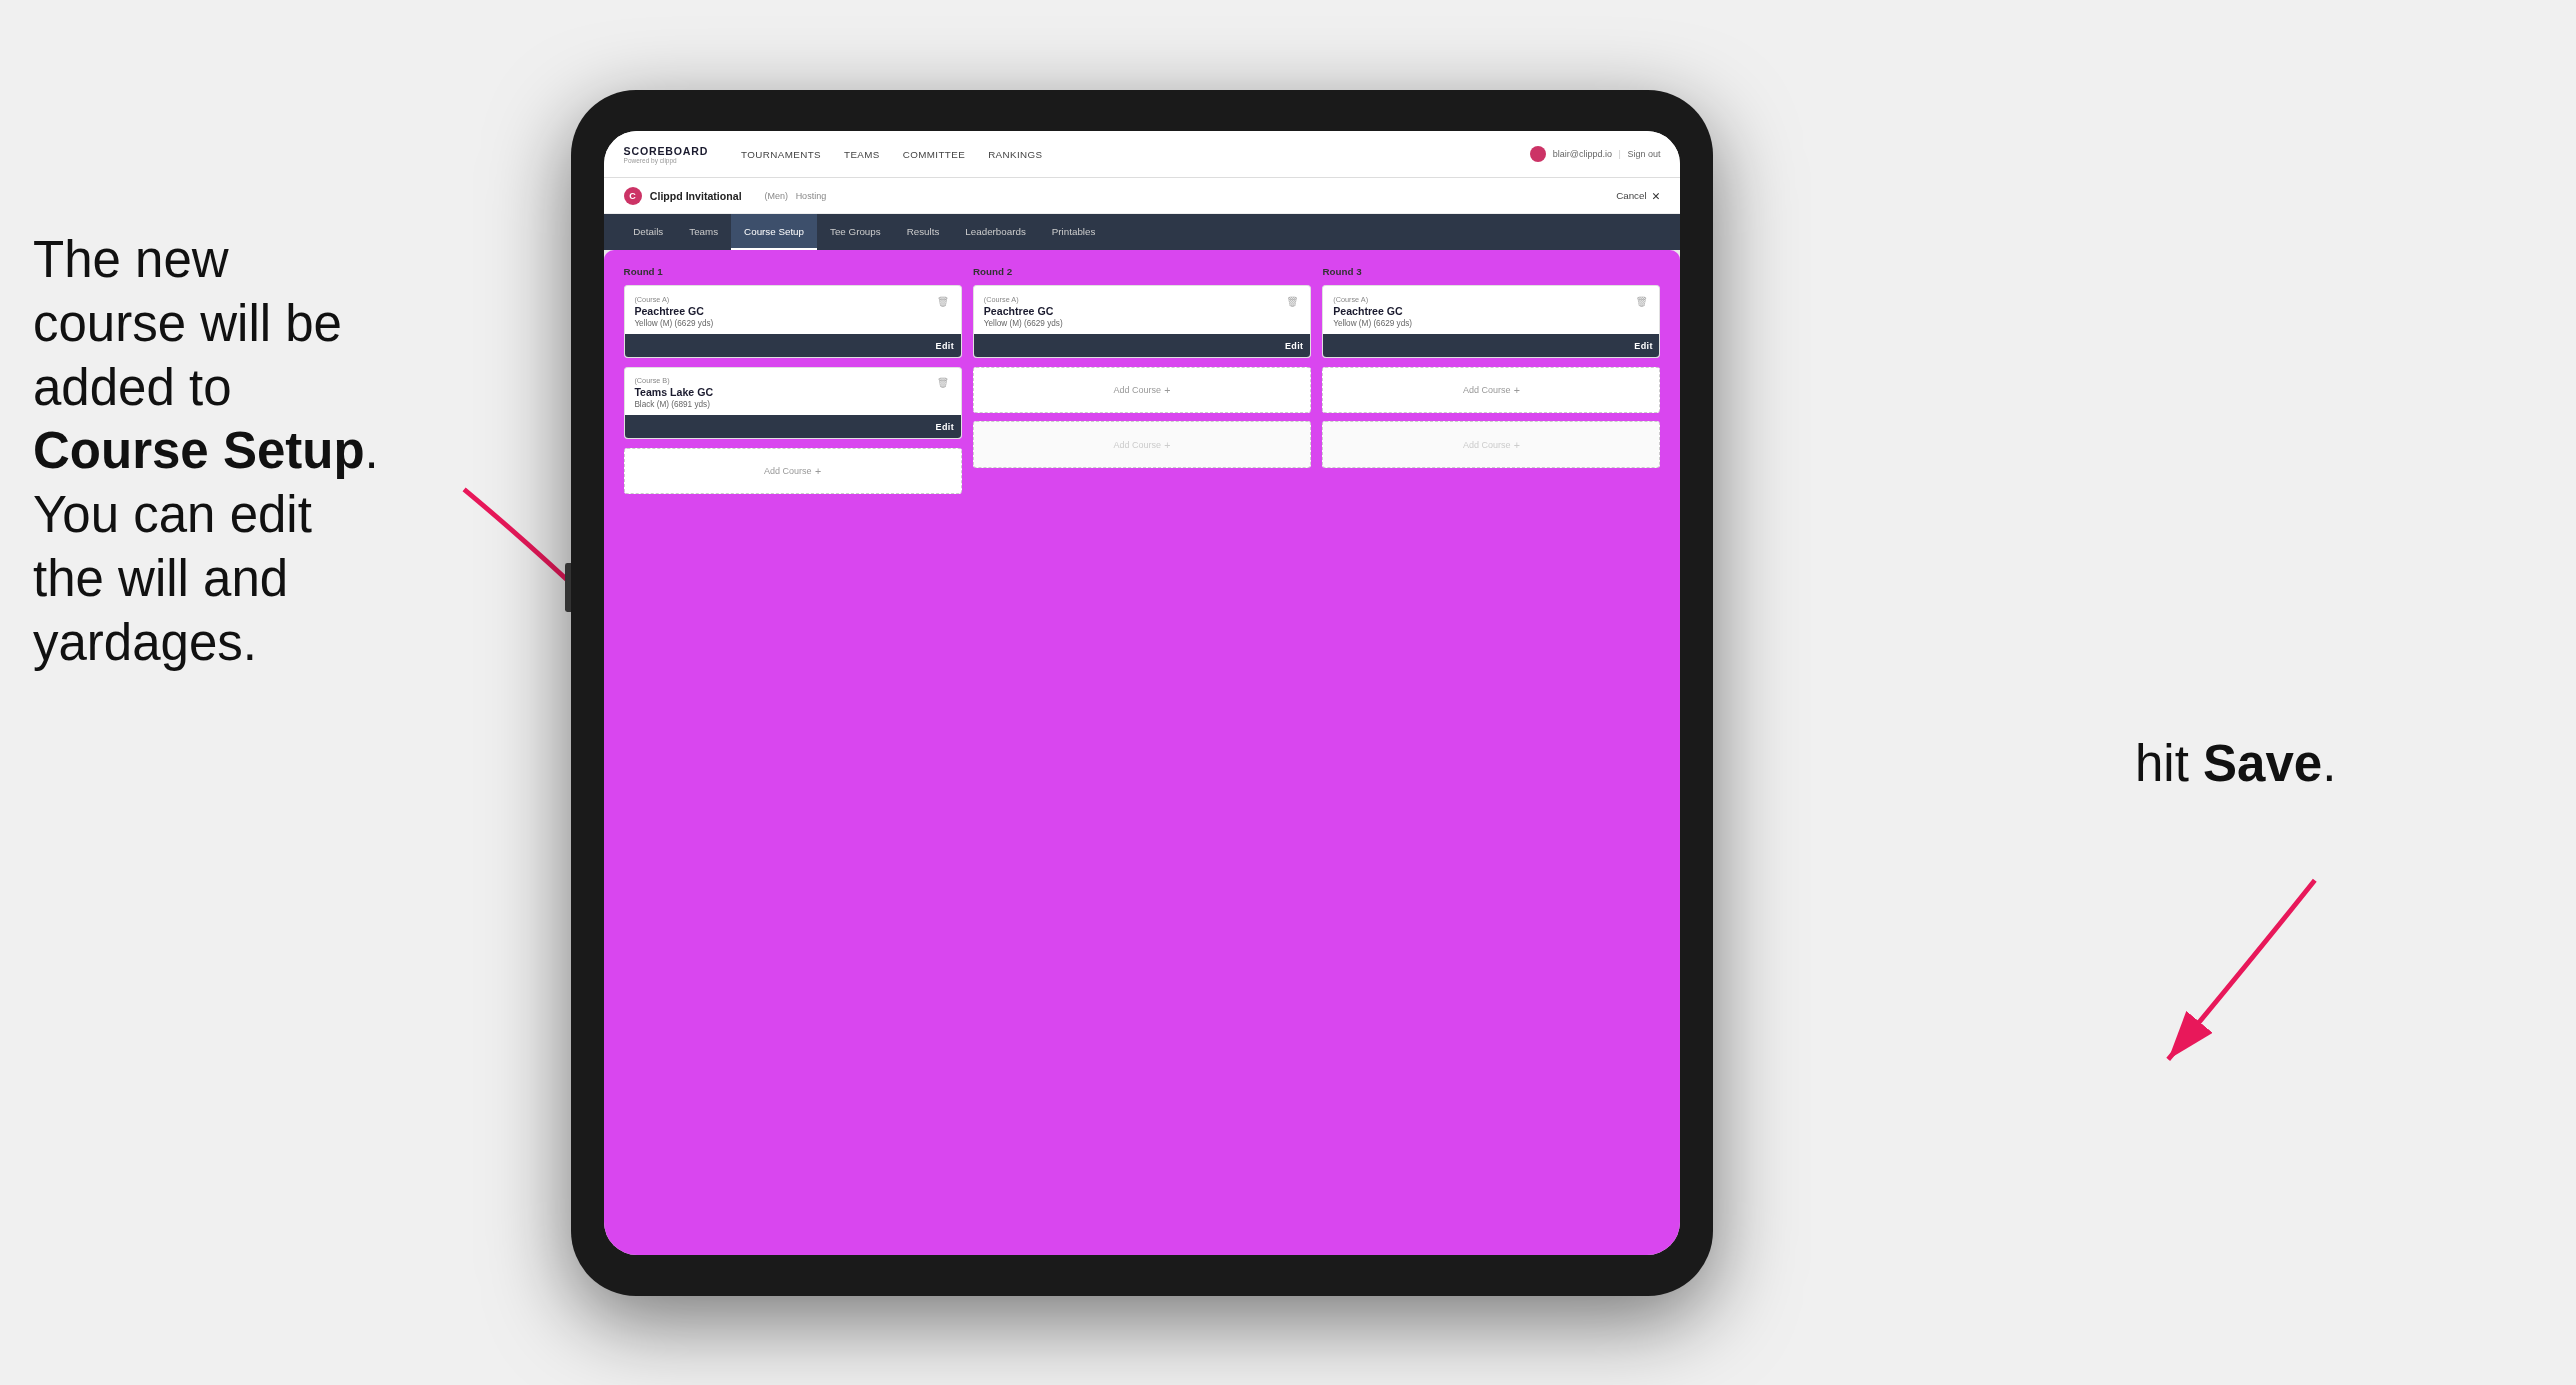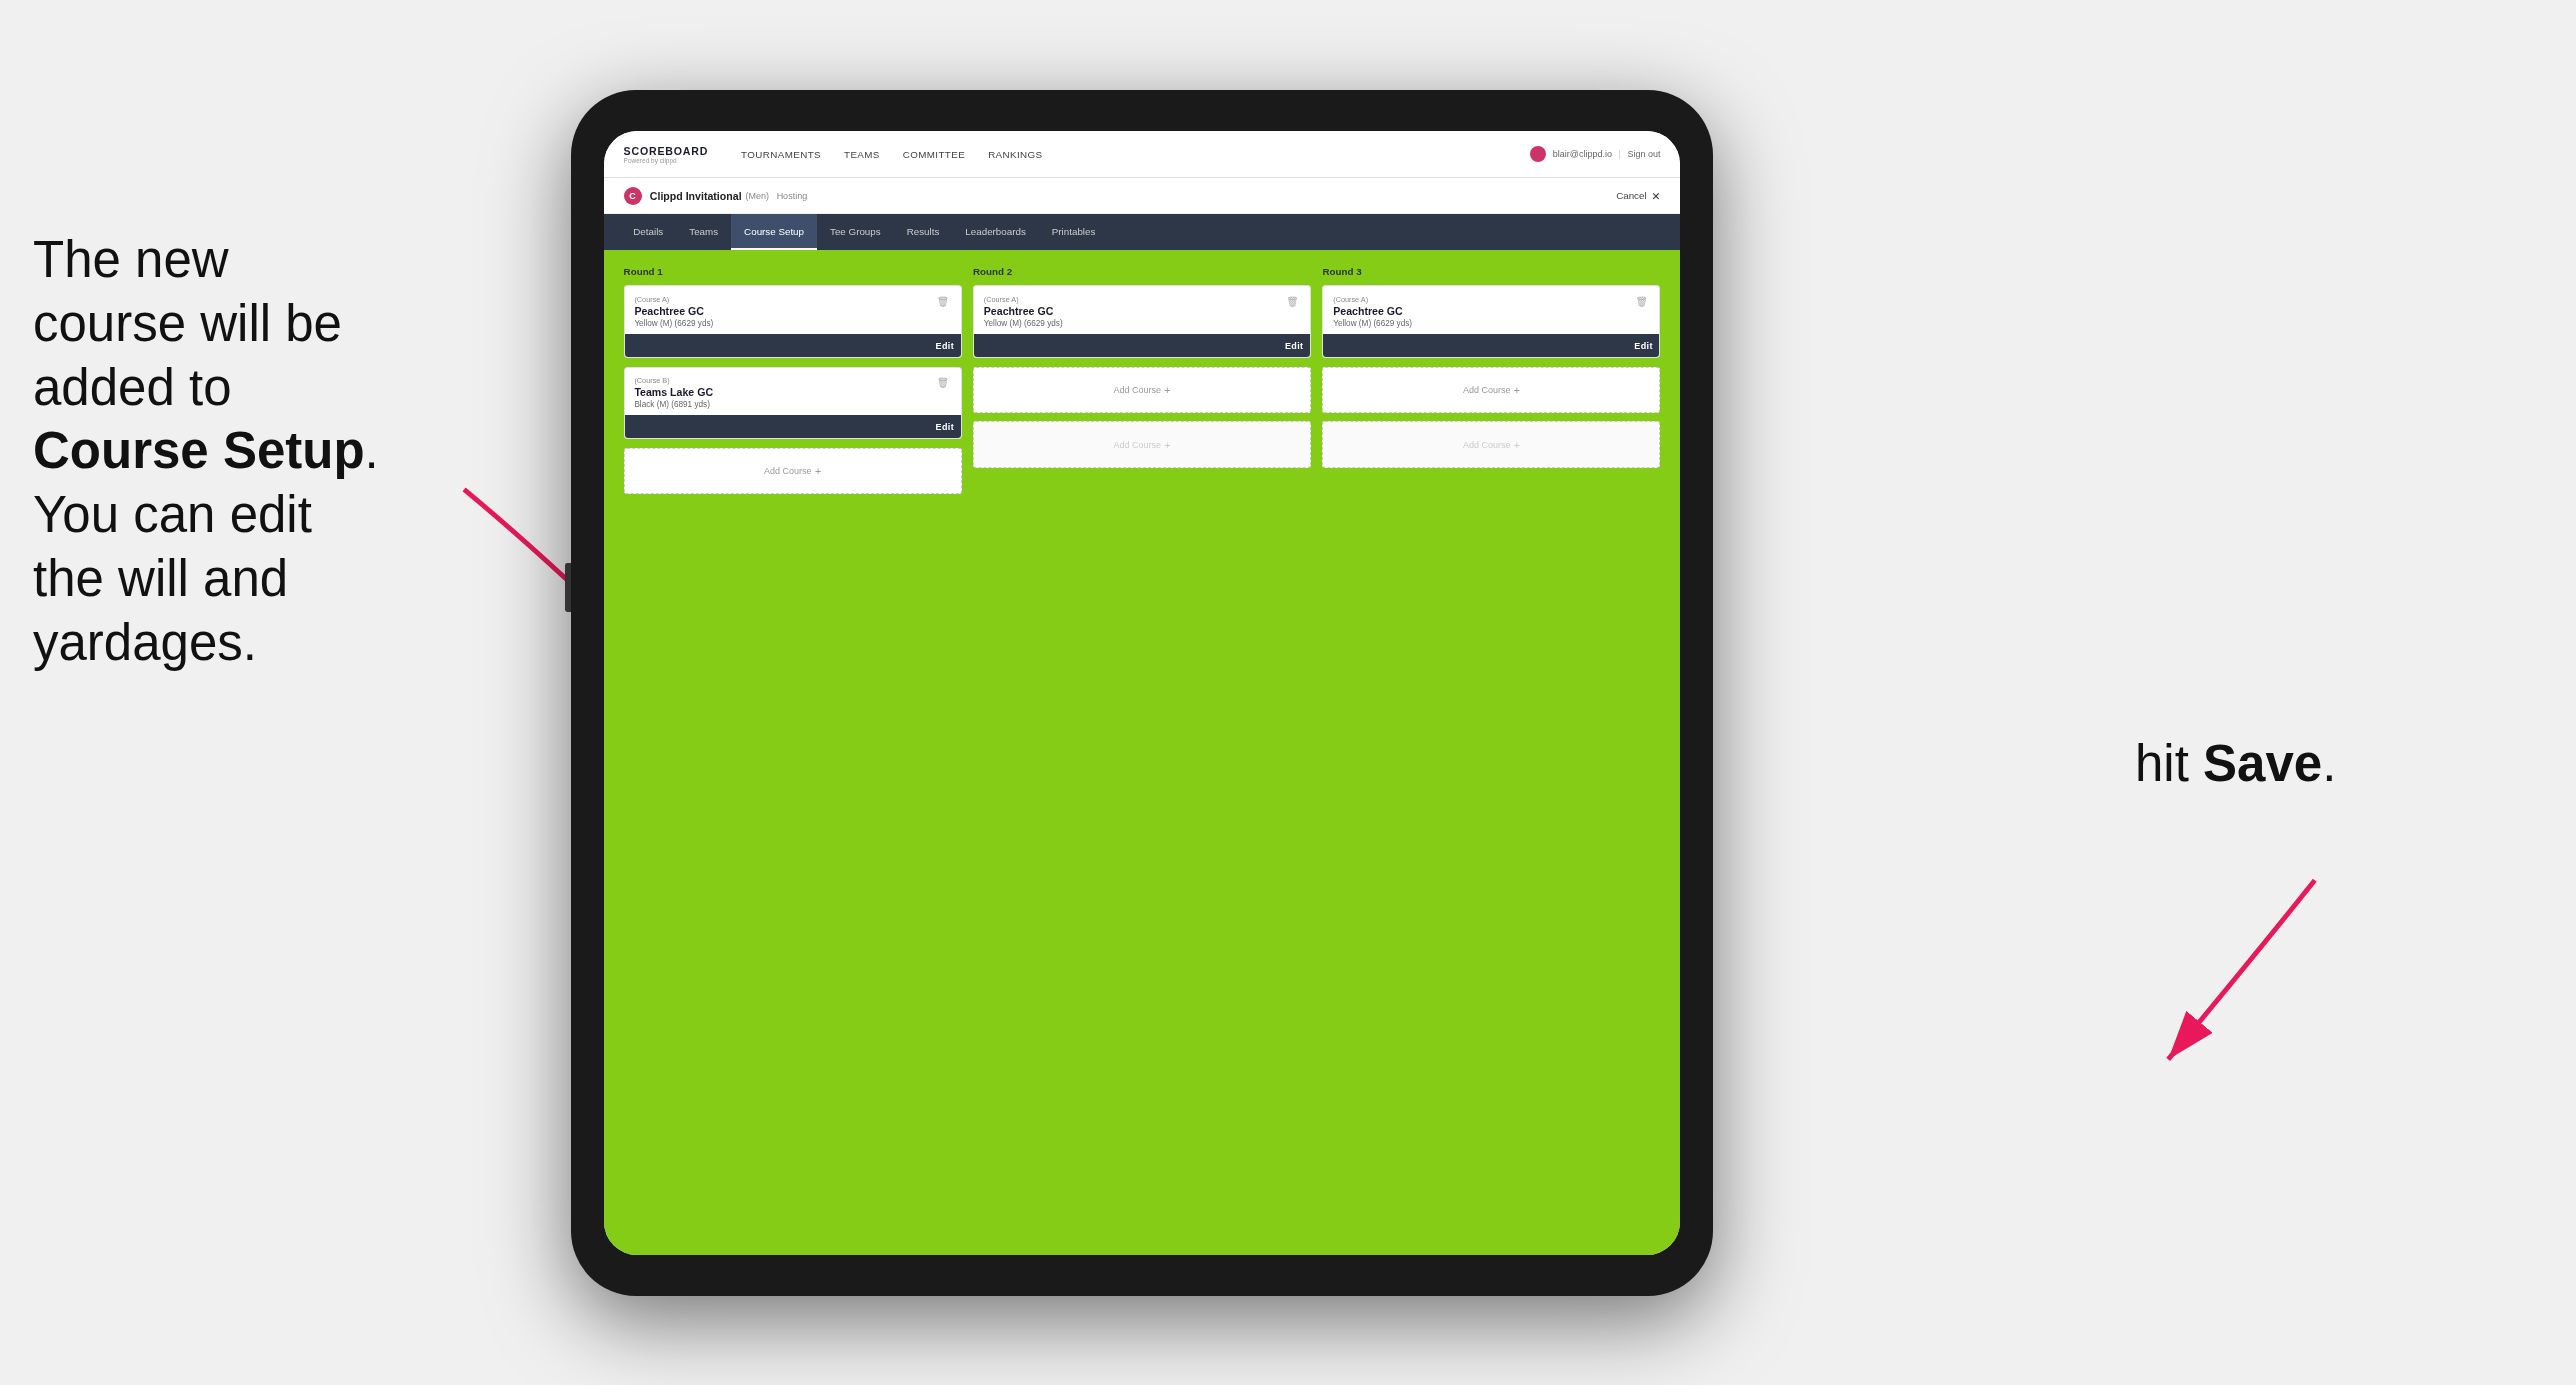--- a/index.html
+++ b/index.html
@@ -152,21 +152,21 @@
       justify-content: center;
       color: #fff;
       font-size: 9px;
       font-weight: 800;
       margin-right: 8.2px;
     }
     .sub-header-title {
       font-size: 10.6px;
       font-weight: 600;
       color: #222;
-      margin-right: 4px;
+      margin-right: 23px;
     }
     .sub-header-meta {
       font-size: 9px;
       color: #888;
     }
     .sub-header-right {
       margin-left: auto;
       display: flex;
       align-items: center;
       gap: 4.9px;
@@ -200,23 +200,24 @@
     }
     .tab-item.active {
       color: #fff;
       background: #3d4f6b;
       border-bottom: 2.4px solid #fff;
     }
 
     
     .main-content {
       flex: 1;
-      background: #84cc16;
+      background: #d946ef;
       padding: 16.3px 19.6px;
       overflow-y: auto;
+      border-radius: 10px;
     }
 
     
     .rounds-row {
       display: flex;
       gap: 11.4px;
     }
     .round-col {
       flex: 1;
     }

